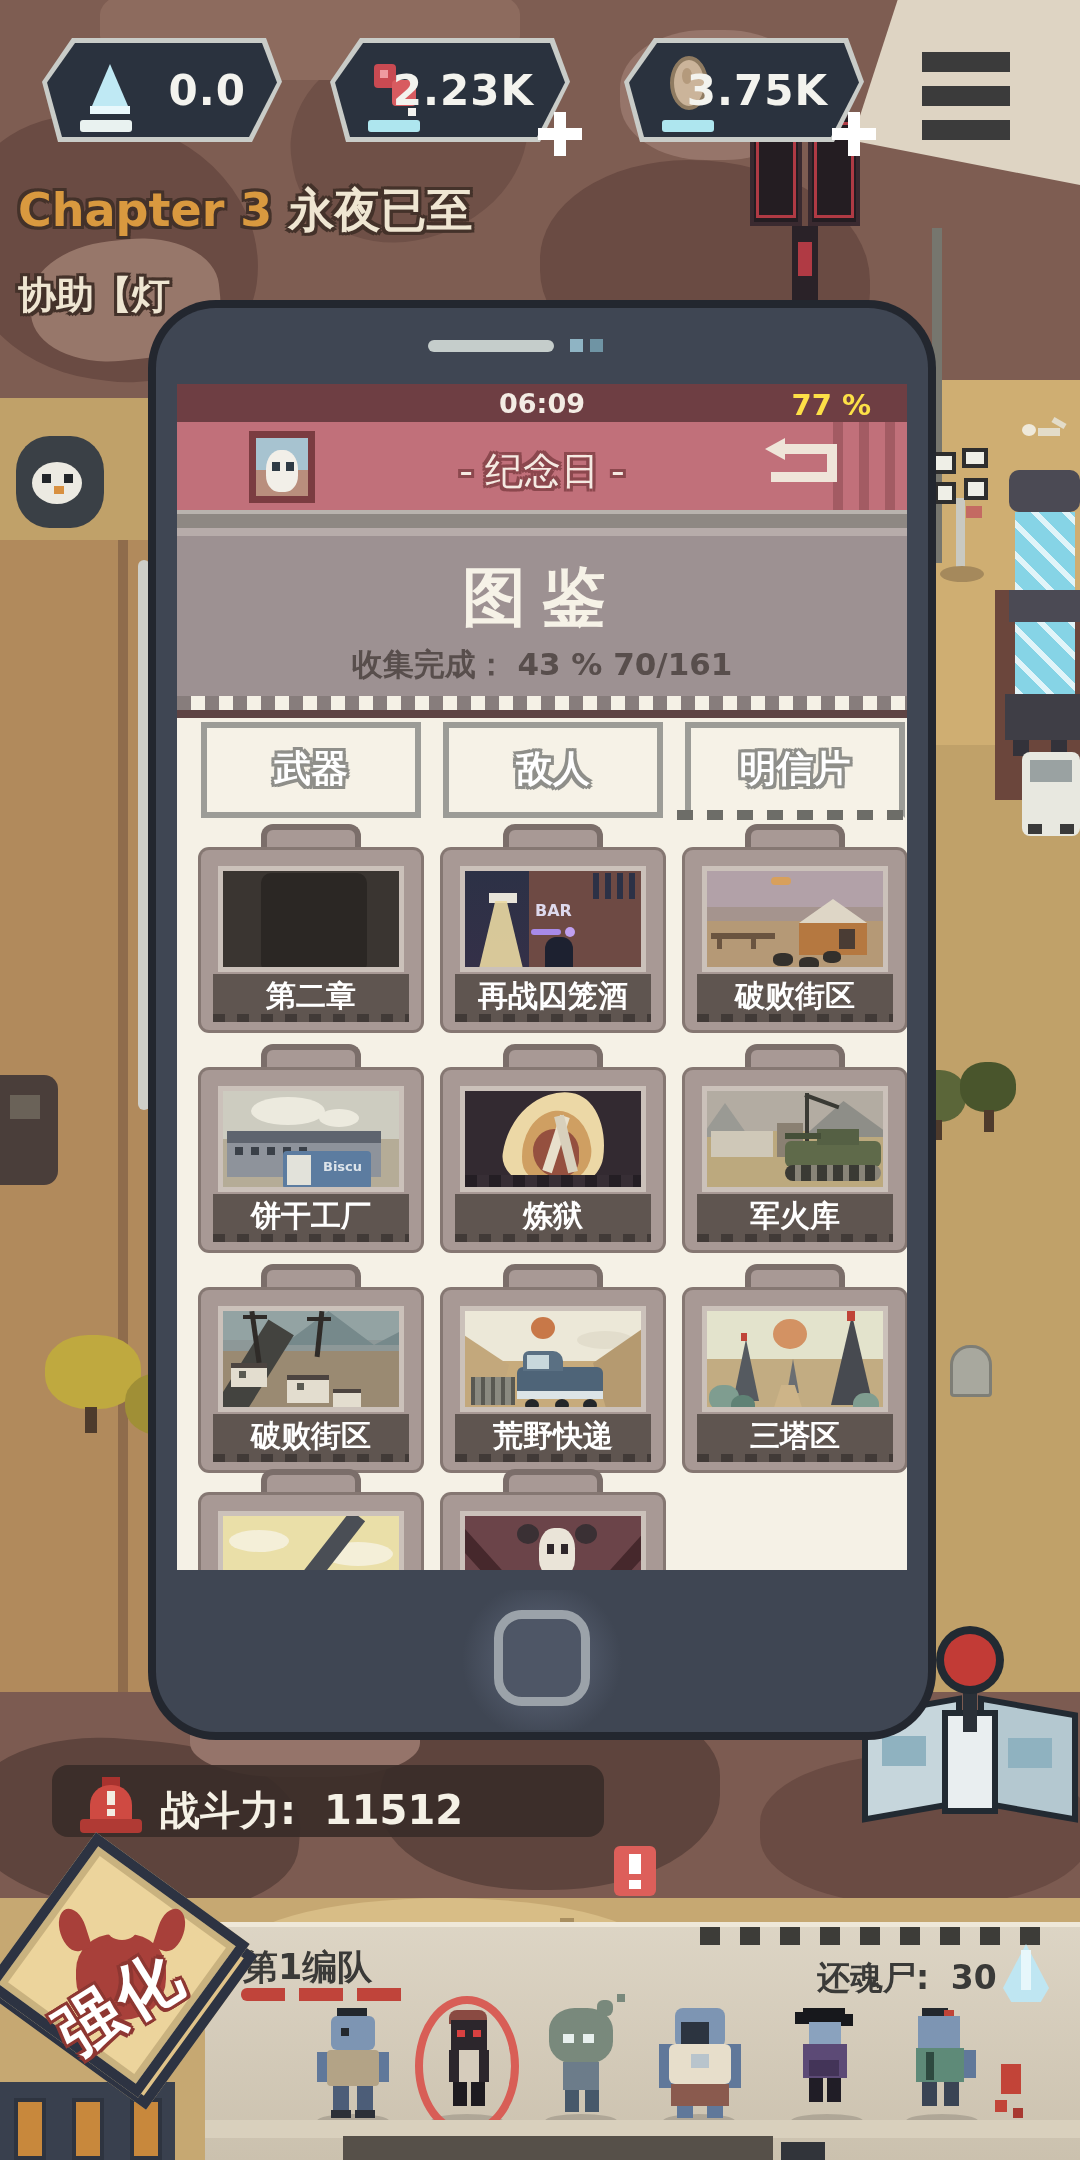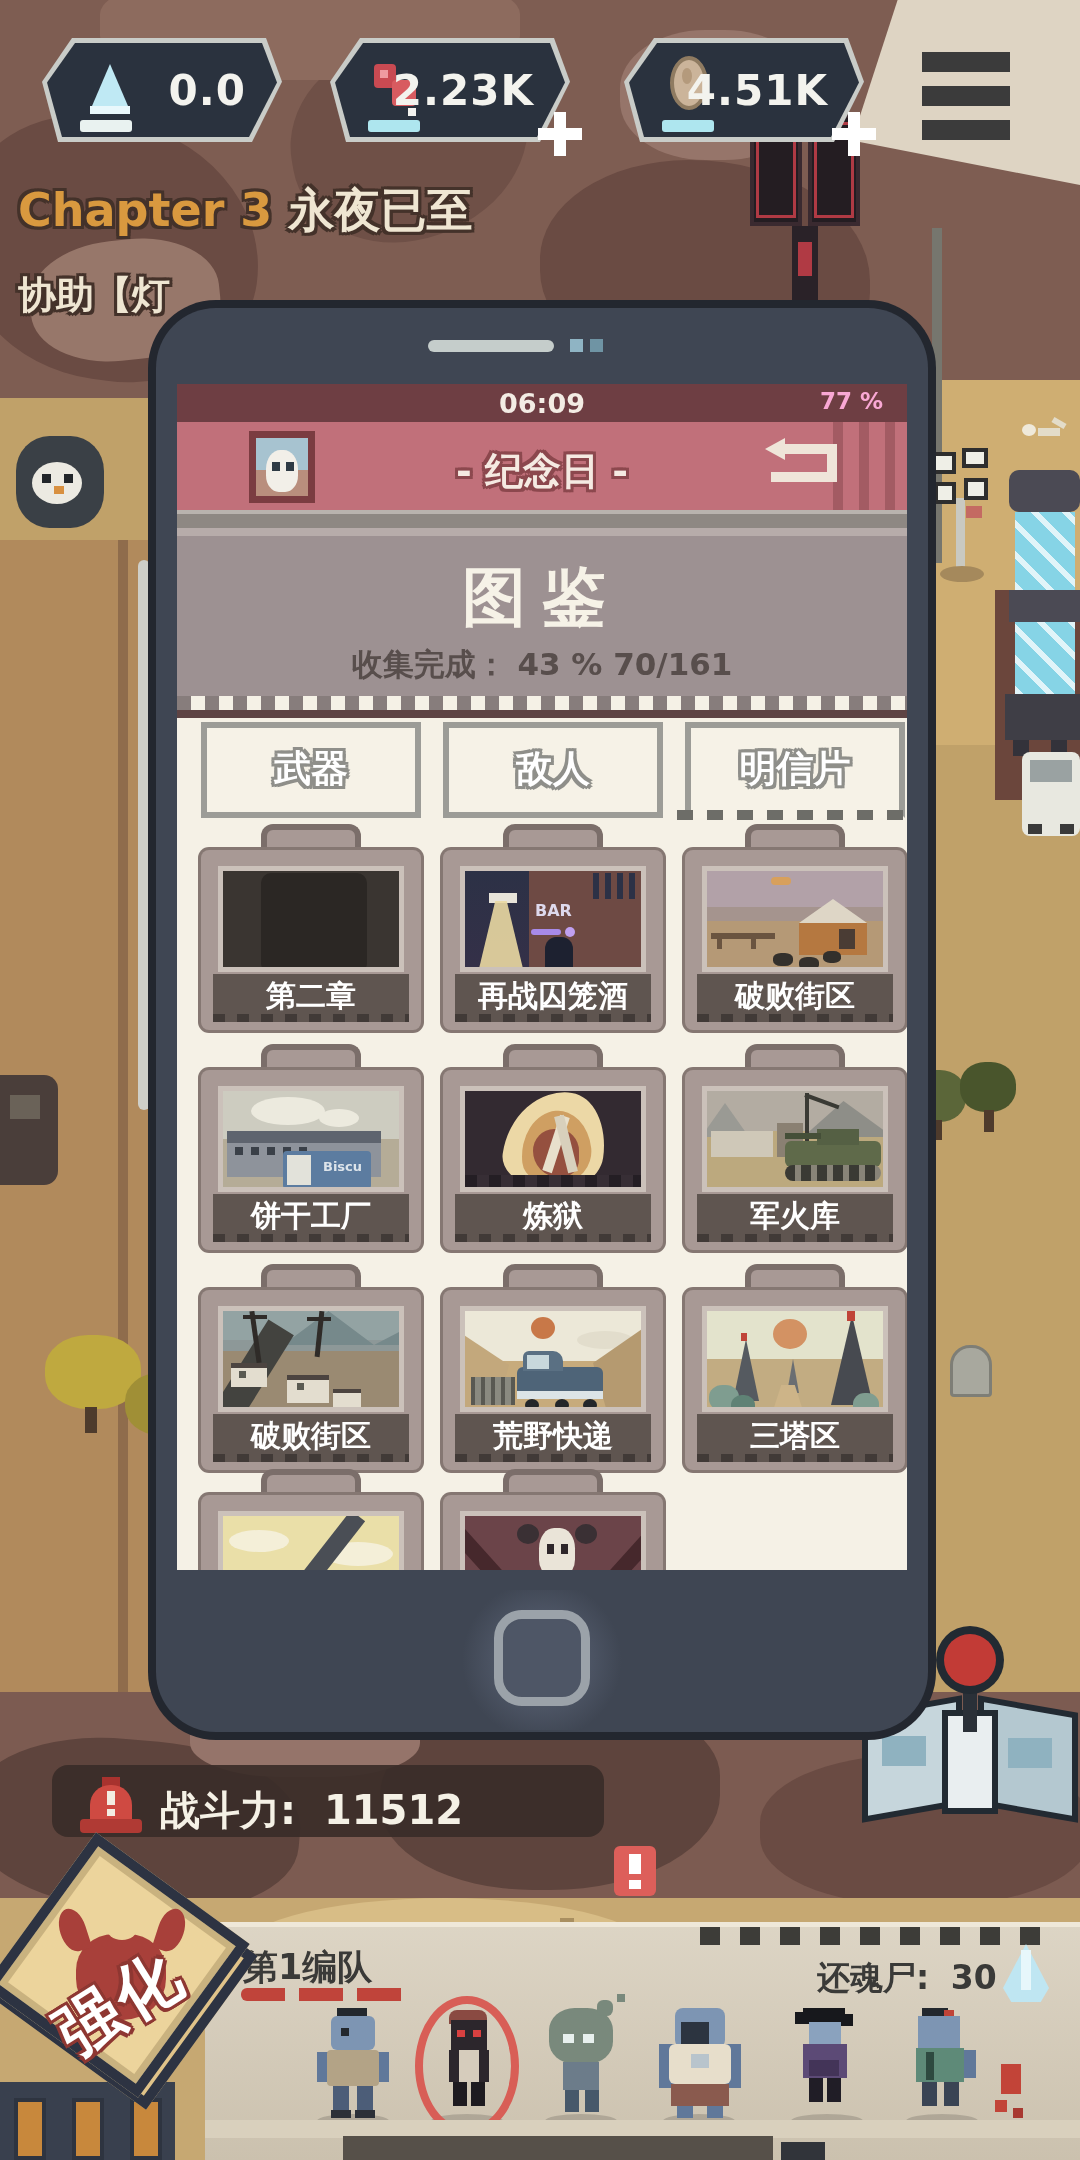--- a/index.html
+++ b/index.html
@@ -179,21 +179,21 @@
           <i class="v"></i>
         </div>
     </div>
     <div class="badge" style="left:624px;top:38px">
       <div class="bo"></div>
       <div class="bi"></div>
       <div class="a" style="left:46px;top:18px;width:40px;height:60px">
         <div class="a" style="left:0;top:0;width:38px;height:54px;background:#cbb49a;border:4px solid #8f7b61;border-radius:50%"></div>
         <div class="a" style="left:12px;top:12px;width:10px;height:16px;background:#b49a7c;border-radius:50%"></div>
       </div>
-      <span class="val">4.51K</span>
+      <span class="val">3.75K</span>
       <div class="mini" style="background:#aee6ef"></div>
       <div class="plusbtn" style="left:208px;top:74px">
           <i class="h"></i>
           <i class="v"></i>
         </div>
     </div>
     <div class="a" style="left:922px;top:52px;width:90px;height:90px">
       <div class="a" style="left:0;top:0;width:88px;height:20px;background:#3b3b3b"></div>
       <div class="a" style="left:0;top:34px;width:88px;height:20px;background:#3b3b3b"></div>
       <div class="a" style="left:0;top:68px;width:88px;height:20px;background:#3b3b3b"></div>
@@ -242,31 +242,31 @@
   <div class="a" style="left:138px;top:560px;width:12px;height:550px;background:#cfcfc8;border-radius:6px;z-index:9"></div>
   <div class="phone">
     <div class="a" style="left:272px;top:32px;width:126px;height:12px;background:#c5cdcb;border-radius:6px"></div>
     <div class="a" style="left:414px;top:31px;width:13px;height:13px;background:#8fb4c4"></div>
     <div class="a" style="left:434px;top:31px;width:13px;height:13px;background:#6f94a4"></div>
 
     <div class="screen">
 
       <div class="a" style="left:0;top:0;width:730px;height:38px;background:#6e3e43">
         <div class="a" style="left:0;right:0;top:4px;text-align:center;font-size:27px;font-weight:bold;color:#f3ece4">06:09</div>
-        <div class="a" style="right:24px;top:4px;font-size:23px;font-weight:bold;color:#f9a8d4">77 %</div>
+        <div class="a" style="right:36px;top:4px;font-size:29px;font-weight:bold;color:#fde047">77 %</div>
       </div>
 
       <div class="a" style="left:0;top:38px;width:730px;height:88px;background:#c1707a">
         <div class="a" style="right:0;top:0;width:90px;height:88px;background:repeating-linear-gradient(90deg,transparent 0 16px,#a35b63 16px 26px)"></div>
         <div class="a" style="left:72px;top:9px;width:66px;height:72px;border:7px solid #7b3c41;background:linear-gradient(180deg,#a7c3d0 0 55%,#b98e7d 55%)">
           <div class="a" style="left:10px;top:12px;width:32px;height:42px;background:#f2efe8;border-radius:45% 45% 40% 40%"></div>
           <div class="a" style="left:16px;top:24px;width:8px;height:9px;background:#2e3a44"></div>
           <div class="a" style="left:30px;top:24px;width:8px;height:9px;background:#2e3a44"></div>
         </div>
-        <div class="a ol" style="left:0;right:0;top:24px;text-align:center;font-size:38px;font-weight:bold;color:#f5eae2;--oc:#8c484e">- 纪念日 -</div>
+        <div class="a ol" style="left:0;right:0;top:24px;text-align:center;font-size:38px;font-weight:normal;color:#f5eae2;--oc:#8c484e">- 纪念日 -</div>
         <div class="a" style="right:58px;top:20px;width:84px;height:50px">
           <div class="a" style="left:16px;top:2px;width:46px;height:10px;background:#efe5d9"></div>
           <div class="a" style="left:0;top:-4px;width:0;height:0;border-top:11px solid transparent;border-bottom:11px solid transparent;border-right:20px solid #efe5d9"></div>
           <div class="a" style="left:62px;top:2px;width:10px;height:36px;background:#efe5d9"></div>
           <div class="a" style="left:6px;top:30px;width:66px;height:10px;background:#efe5d9"></div>
         </div>
       </div>
 
       <div class="a" style="left:0;top:126px;width:730px;height:18px;background:#8e8883;border-top:4px solid #b9b3ae"></div>
 

